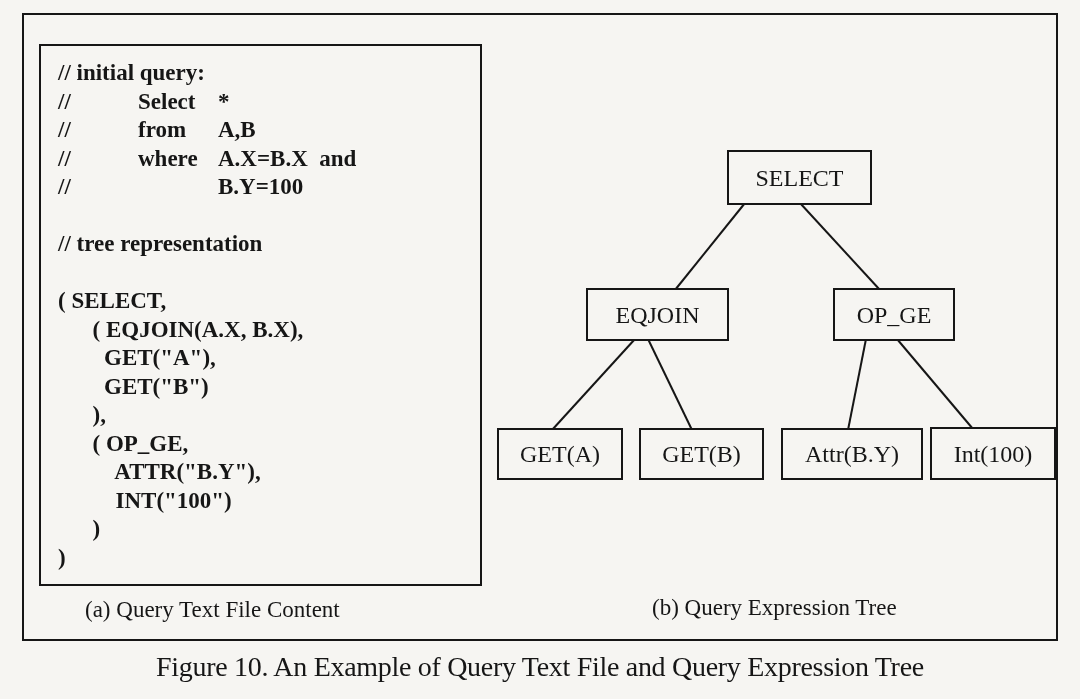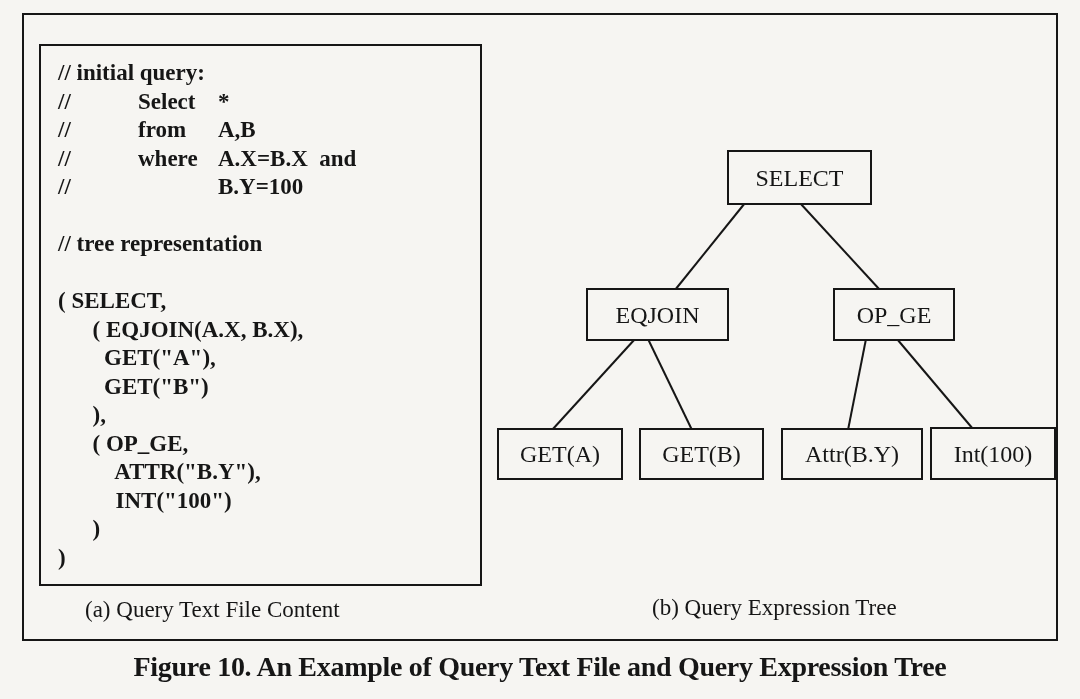--- a/index.html
+++ b/index.html
@@ -56,21 +56,21 @@
     font-size: 24px;
     fill: var(--ink);
     text-anchor: middle;
   }
 
   .fig-caption {
     position: absolute; left: 0; top: 651px;
     width: 1080px;
     text-align: center;
     font-size: 28px;
-    font-weight: 700;
+    font-weight: 400;
     letter-spacing: -0.3px;
     color: var(--ink);
   }
 </style>
 </head>
 <body>
 
 <div class="stage">
 
   <div class="outer-frame"></div>

